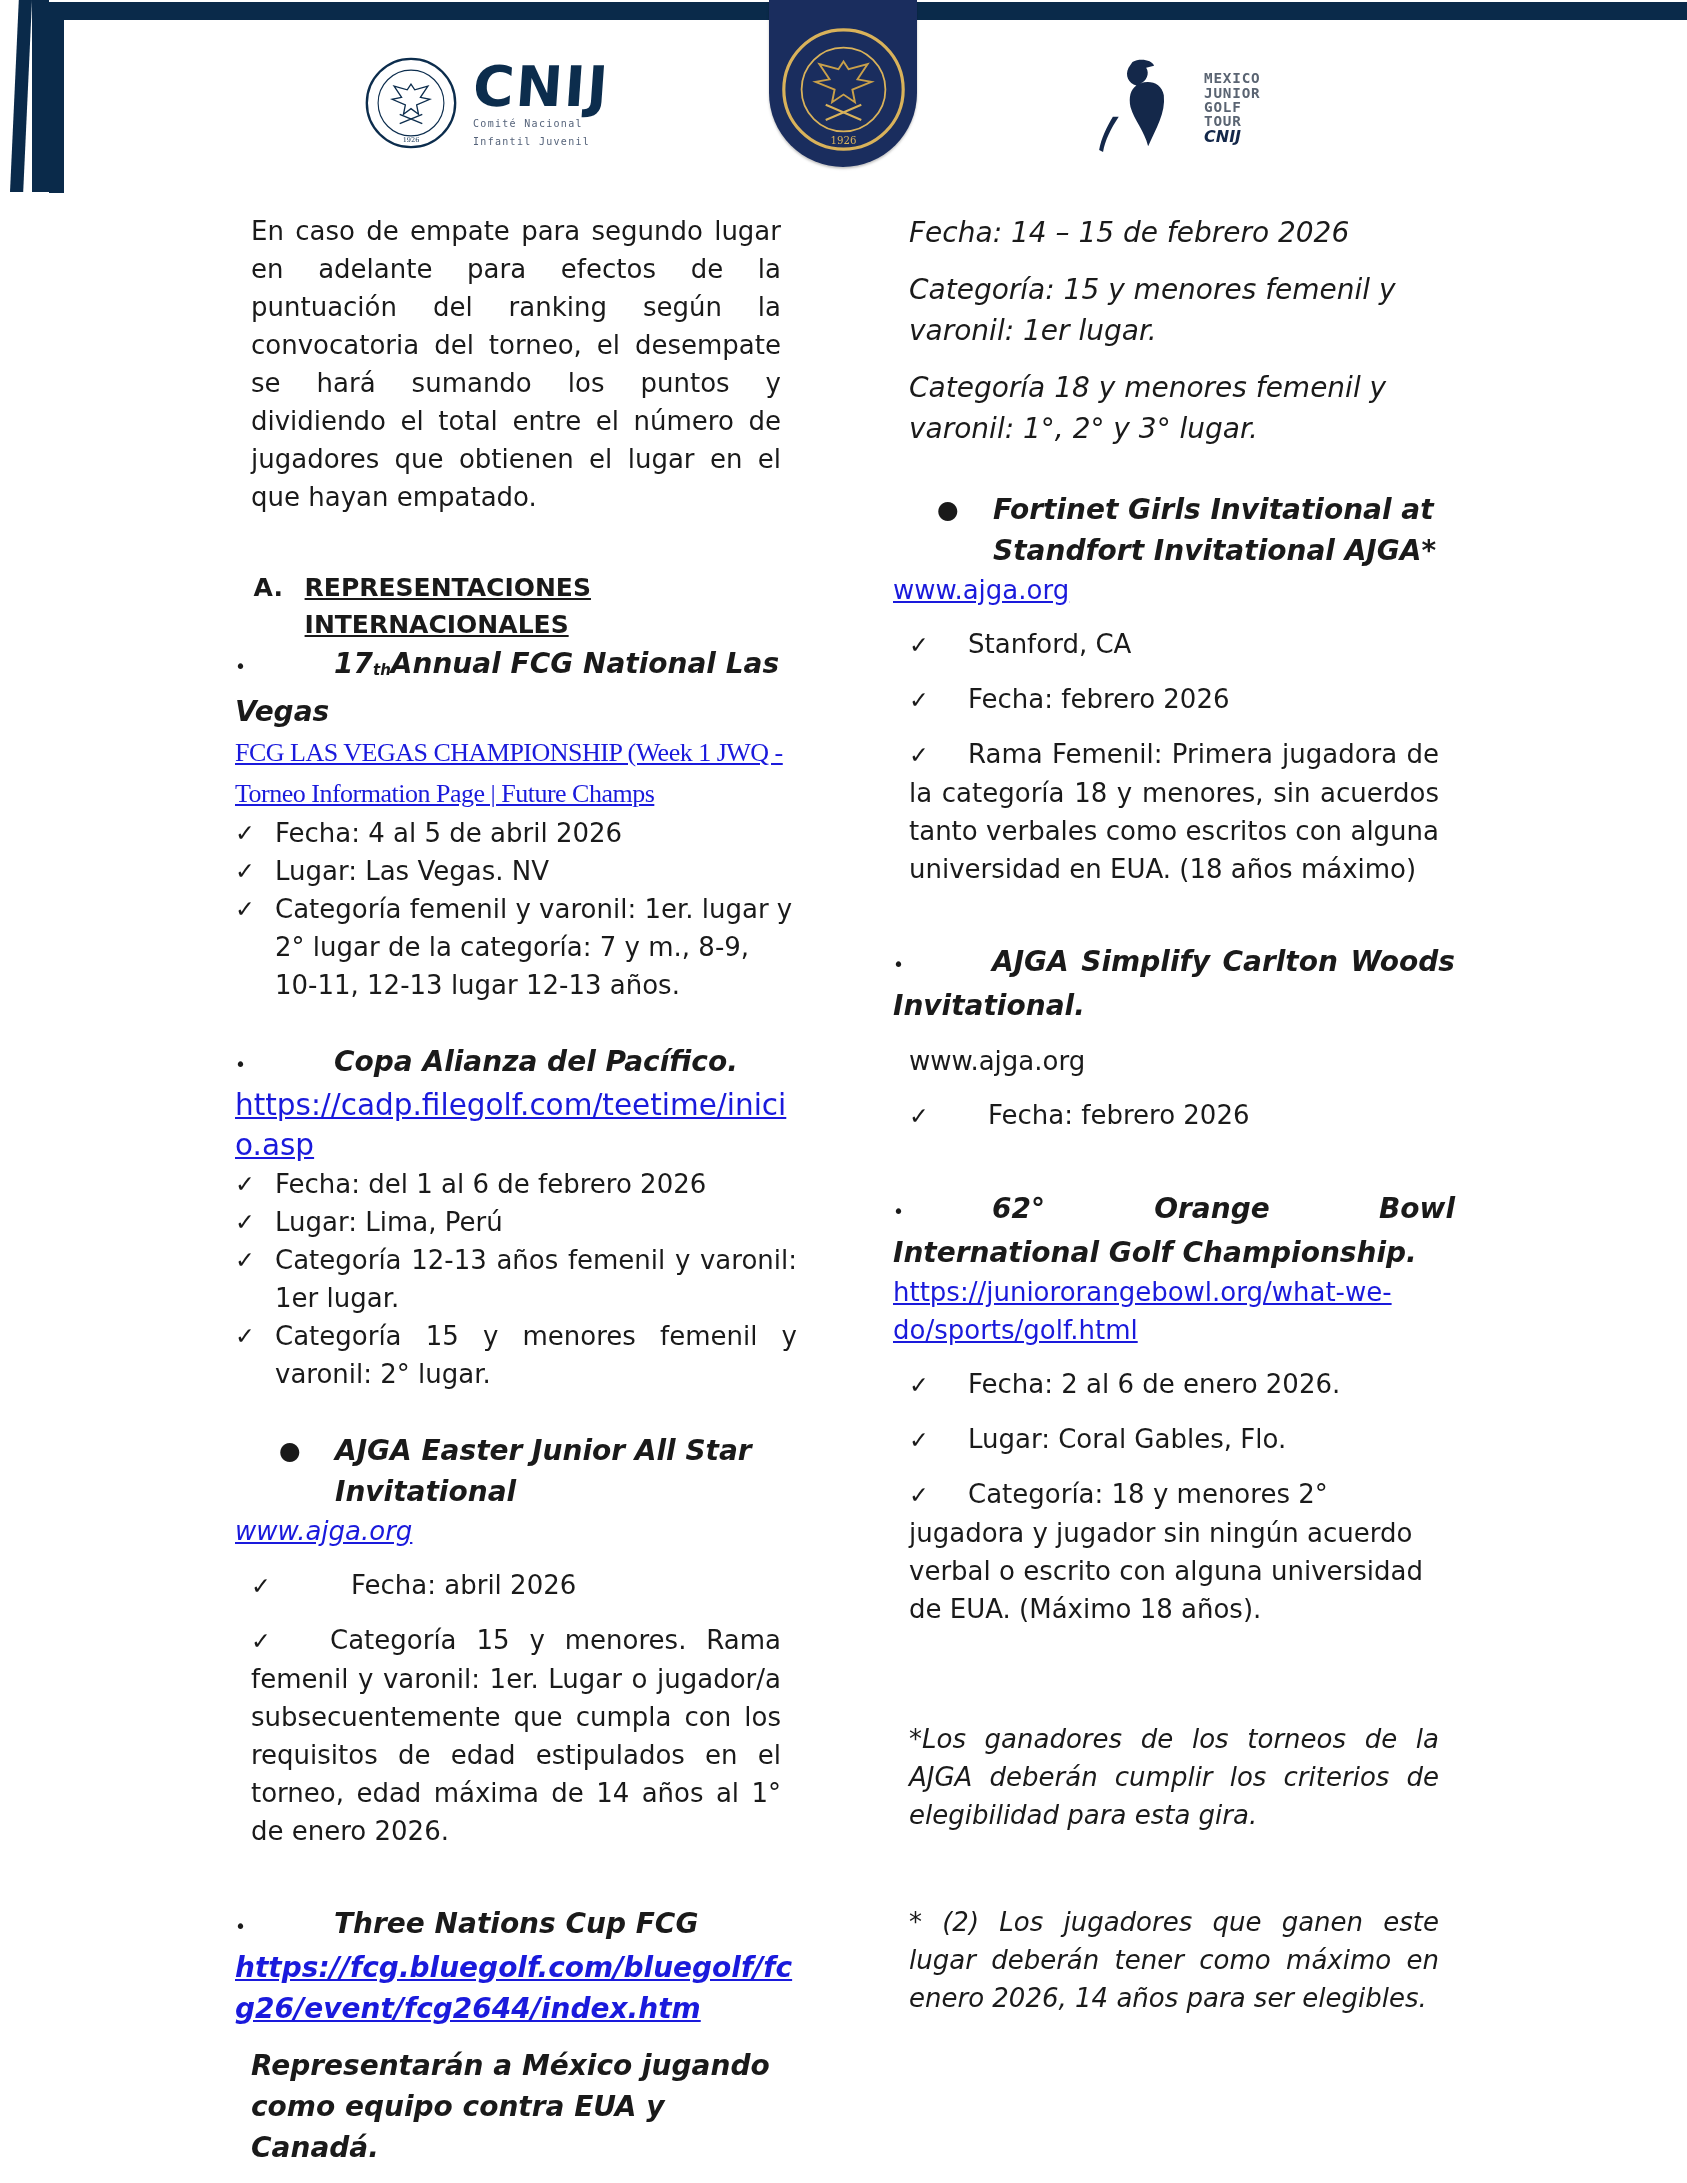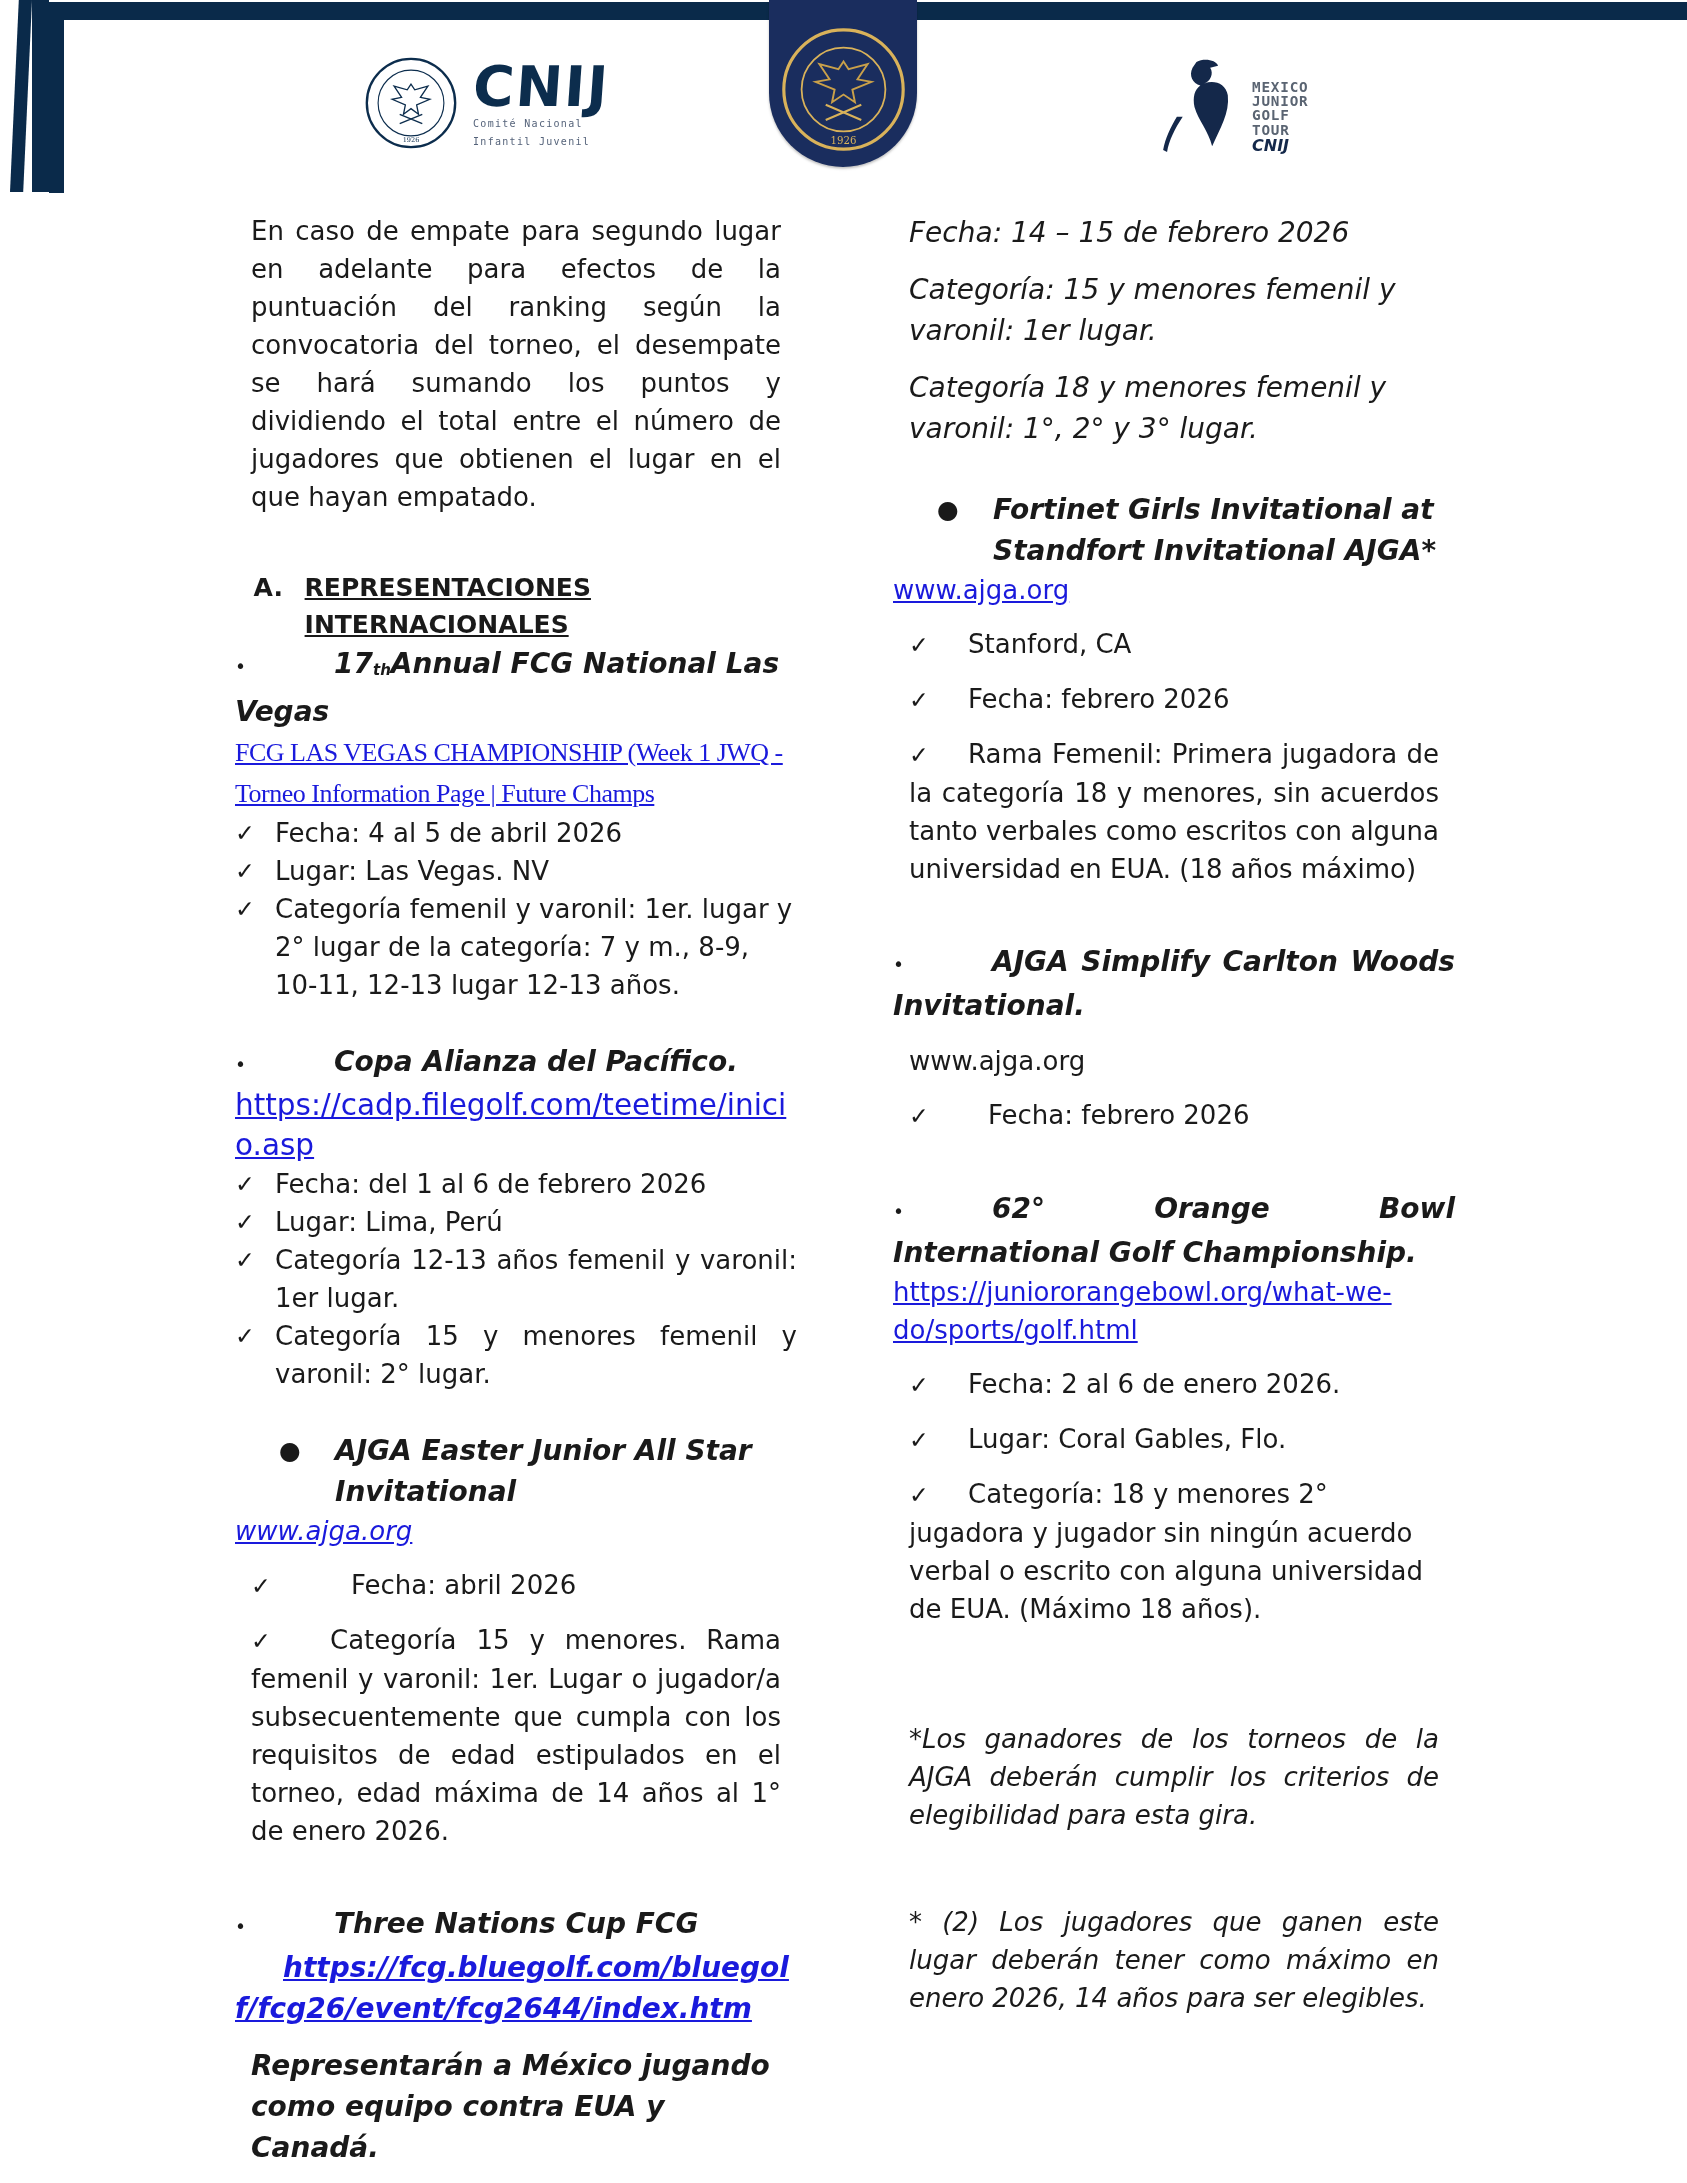--- a/index.html
+++ b/index.html
@@ -19,21 +19,21 @@
   .badge-fmg svg { width: 127px; height: 127px; margin-top: 11.8px; }
 
   .logo-cnij { position: absolute; left: 364px; top: 56px; display: flex; align-items: center; gap: 15px; }
   .logo-cnij .seal svg { width: 94px; height: 94px; }
   .cnij-text { display: flex; flex-direction: column; }
   .cnij-big { font-family: "DejaVu Sans", sans-serif; font-weight: bold; font-size: 56px; color: #0c2d4d;
               letter-spacing: 1.7px; line-height: 52px; transform: skewX(-4deg); }
   .cnij-sub { font-family: "DejaVu Sans Mono", monospace; font-size: 10px; color: #55637a; line-height: 12.7px;
               letter-spacing: 1.3px; margin-top: 5px; }
 
-  .logo-mjgt { position: absolute; left: 1144px; top: 56px; display: flex; align-items: flex-end; gap: 7px; }
+  .logo-mjgt { position: absolute; left: 1080px; top: 56px; display: flex; align-items: center; gap: 23px; }
   .logo-mjgt svg { width: 101px; height: 98px; }
   .mjgt-text { display: flex; flex-direction: column; margin-top: 6.7px; }
   .mjgt-line { font-family: "DejaVu Sans Mono", monospace; font-size: 14.3px; line-height: 14.3px; color: #5a6472;
                font-weight: bold; letter-spacing: 0.8px; }
   .mjgt-cnij { font-family: "DejaVu Sans", sans-serif; font-size: 16px; line-height: 17px; font-style: italic;
                font-weight: bold; color: #14284a; }
 
   
   .col { position: absolute; top: 196px; font-size: 26px; line-height: 38px; }
   .col-left { left: 235px; width: 562px; }
@@ -53,21 +53,21 @@
   .event-title { font-weight: bold; font-style: italic; font-size: 28px; line-height: 41px; }
   .event-title .dot { display: inline-block; width: 99px; font-style: normal; font-weight: normal; font-size: 18.6px; }
   .event-title.justify { text-align: justify; text-align-last: left; }
   .event-title.indent-bullet { display: flex; margin-left: 44px; }
   .event-title.indent-bullet .bullet { width: 56px; flex: none; font-style: normal; font-size: 25px; }
   sub.th { font-size: 15px; vertical-align: -1.7px; }
 
   a.link { color: #1a1adc; text-decoration: underline; }
   .link-serif { font-family: "Liberation Serif", "DejaVu Serif", serif; font-size: 26px; line-height: 41px; letter-spacing: -0.5px; }
   .link-sans { font-size: 29.5px; line-height: 40px; }
-  .link-bold { font-weight: bold; font-style: italic; font-size: 28px; line-height: 41px; margin-left: 48px; }
+  .link-bold { font-weight: bold; font-style: italic; font-size: 28px; line-height: 41px; }
 
   .check-list { margin: 0; padding: 0; list-style: none; }
   .check-item { display: flex; }
   .check-item .chk { width: 40px; flex: none; font-size: 23.6px; }
   .check-item .txt { flex: 1; }
   .check-inline .chk { display: inline-block; font-size: 23.6px; }
   .check-inline.w1 .chk { width: 100px; }
   .check-inline.w2 .chk { width: 79px; }
   .check-inline.w3 .chk { width: 59px; }
 

